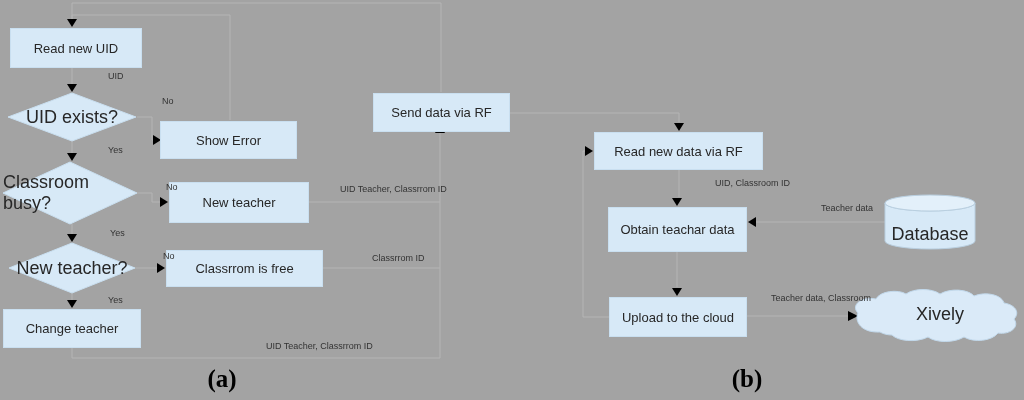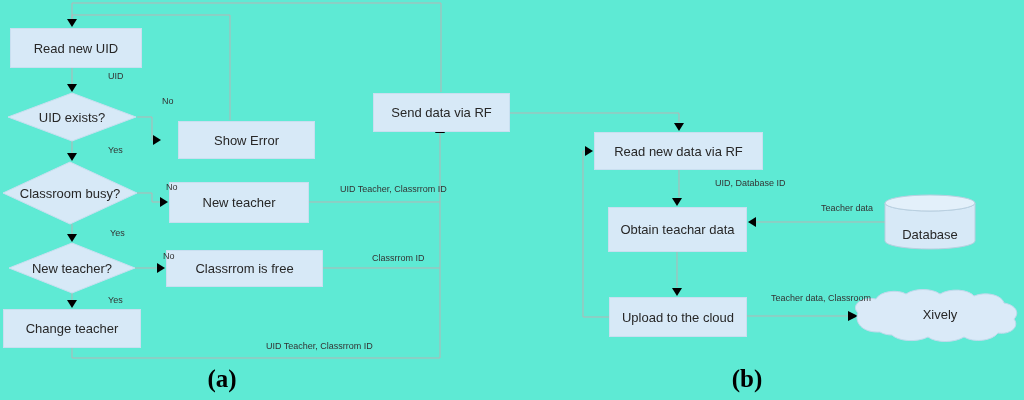--- a/index.html
+++ b/index.html
@@ -1,29 +1,29 @@
 <!DOCTYPE html>
 <html><head>
 <meta charset="utf-8">
 <style>
   html,body{margin:0;padding:0;background:#ffffff;}
   #figure{
-    position:relative;width:1024px;height:400px;background:#5eead4;
+    position:relative;width:1024px;height:400px;background:#a3a3a3;
     font-family:"Liberation Sans","DejaVu Sans",sans-serif;color:#222222;
     overflow:hidden;
   }
   #connector-layer{position:absolute;left:0;top:0;width:1024px;height:400px;}
   .node{
     position:absolute;background:#d7e9f7;border:1px solid #c9dfF0;
     display:flex;align-items:center;justify-content:center;
     font-size:13px;color:#272727;box-sizing:border-box;text-align:center;
   }
   .shape-label{
     position:absolute;display:flex;align-items:center;justify-content:center;
-    font-size:13px;color:#272727;text-align:left;pointer-events:none;
+    font-size:18px;color:#272727;text-align:left;pointer-events:none;
   }
   .edge-label{
     position:absolute;font-size:9px;color:#333333;white-space:nowrap;padding-left:24px;
   }
   .caption{
     position:absolute;font-family:"Liberation Serif","DejaVu Serif",serif;
     font-weight:bold;font-size:25px;color:#000000;text-align:center;width:120px;
   }
   polyline.conn{fill:none;stroke:#b5b5b5;stroke-width:1;}
   polygon.diamond{fill:#d7e9f7;stroke:#c9dff0;stroke-width:1;}
@@ -86,21 +86,21 @@
     <path class="cloud" d="M880,332 C862,333 854,322 858,313 C850,305 862,296 876,299
              C880,291 898,289 906,294 C914,288 932,288 940,294
              C950,288 968,289 974,296 C986,291 1002,295 1004,303
              C1016,305 1020,313 1014,319 C1020,327 1010,335 998,333
              C992,341 974,343 964,337 C954,343 936,343 928,337
              C916,343 898,341 892,335 C888,335 883,334 880,332 Z"></path>
   </svg>
 
   <div class="node" style="left:10px;top:28px;width:132px;height:40px;">Read new UID</div>
 
-  <div class="node" style="left:178px;top:121px;width:137px;height:38px;">Show Error</div>
+  <div class="node" style="left:160px;top:121px;width:137px;height:38px;">Show Error</div>
 
   <div class="node" style="left:169px;top:182px;width:140px;height:41px;">New teacher</div>
 
   <div class="node" style="left:166px;top:250px;width:157px;height:37px;">Classrrom is free</div>
 
   <div class="node" style="left:3px;top:309px;width:138px;height:39px;">Change teacher</div>
 
   <div class="node" style="left:373px;top:93px;width:137px;height:39px;">Send data via RF</div>
 
   <div class="shape-label" style="left:8px;top:105px;width:128px;height:24px;">UID exists?</div>
@@ -123,20 +123,20 @@
   <div class="node" style="left:594px;top:132px;width:169px;height:38px;">Read new data via RF</div>
 
   <div class="node" style="left:608px;top:207px;width:139px;height:45px;">Obtain teachar data</div>
 
   <div class="node" style="left:609px;top:297px;width:138px;height:40px;">Upload to the cloud</div>
 
   <div class="shape-label" style="left:885px;top:208px;width:90px;height:30px;margin-top:11px;">Database</div>
 
   <div class="shape-label" style="left:870px;top:300px;width:140px;height:28px;">Xively</div>
 
-  <div class="edge-label" style="left:691px;top:178px;">UID, Database ID</div>
+  <div class="edge-label" style="left:691px;top:178px;">UID, Classroom ID</div>
   <div class="edge-label" style="left:797px;top:203px;">Teacher data</div>
   <div class="edge-label" style="left:747px;top:293px;">Teacher data, Classroom</div>
 
   <div class="caption" style="left:162px;top:365px;">(a)</div>
   <div class="caption" style="left:687px;top:365px;">(b)</div>
 
 </div>
 
 </body></html>

